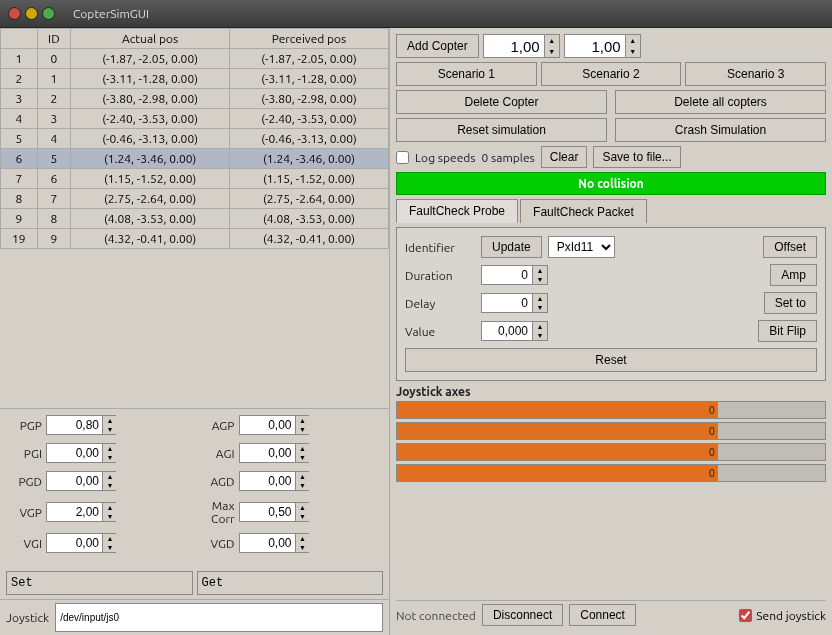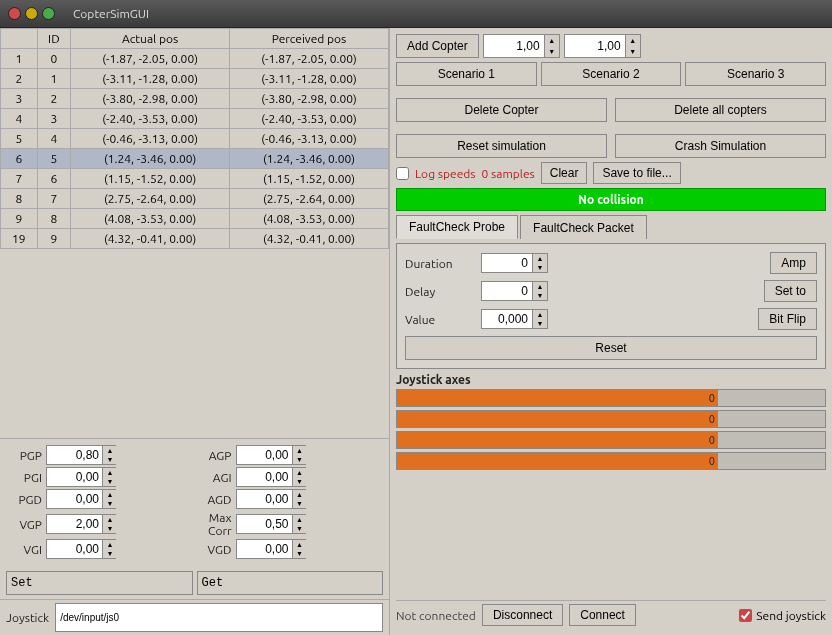--- a/index.html
+++ b/index.html
@@ -69,21 +69,21 @@
       border: 1px solid #aaa;
       padding: 3px 5px;
       text-align: center;
       background: #d4d0c8;
     }
     tbody tr.selected td { background: #b0b8c8; }
     
     .pid-section {
       display: grid;
       grid-template-columns: 1fr 1fr;
-      gap: 2px;
+      gap: 8px;
       padding: 6px;
     }
     .pid-row {
       display: flex;
       align-items: center;
       gap: 4px;
     }
     .pid-label {
       width: 36px;
       text-align: right;
@@ -174,21 +174,21 @@
       display: flex;
       border: 1px solid #888;
       background: white;
     }
     .num-input-group input {
       width: 60px;
       border: none;
       outline: none;
       padding: 2px 4px;
       text-align: right;
-      font-size: 12px;
+      font-size: 15px;
     }
     .num-spinner {
       display: flex;
       flex-direction: column;
       border-left: 1px solid #888;
     }
     .num-spinner button {
       width: 14px;
       height: 11px;
       border: none;
@@ -205,37 +205,36 @@
       flex: 1;
       padding: 4px;
       background: #d4d0c8;
       border: 1px solid #888;
       cursor: pointer;
       font-size: 12px;
     }
     .action-row {
       display: flex;
       gap: 8px;
-      margin-top: 8px;
     }
     .action-btn {
       flex: 1;
       padding: 4px;
       background: #d4d0c8;
       border: 1px solid #888;
       cursor: pointer;
       font-size: 12px;
     }
     .log-row {
       display: flex;
       align-items: center;
       gap: 6px;
     }
     .log-checkbox { cursor: pointer; }
-    .log-count { color: #b91c1c; }
+    .log-count { color: #0f172a; }
     .clear-btn, .save-btn {
       padding: 3px 8px;
       background: #d4d0c8;
       border: 1px solid #888;
       cursor: pointer;
       font-size: 12px;
     }
     .collision-bar {
       background: #00cc00;
       color: white;
@@ -653,20 +652,28 @@
 
     <div class="collision-bar">No collision</div>
 
     <div class="tabs-row">
       <button class="tab-btn active">FaultCheck Probe</button>
       <button class="tab-btn">FaultCheck Packet</button>
     </div>
 
     <div class="fault-panel">
 
+      <div class="fault-row">
+        <span class="fault-label">Identifier</span>
+        <button class="update-btn">Update</button>
+        <select class="pxid-select">
+          <option>PxId11</option>
+        </select>
+        <button class="fault-action-btn">Offset</button>
+      </div>
 
       <div class="fault-row">
         <span class="fault-label">Duration</span>
         <div class="fault-value-group">
           <input type="text" value="0" style="">
           <div class="fault-spinner">
             <button>▲</button>
             <button>▼</button>
           </div>
         </div>

